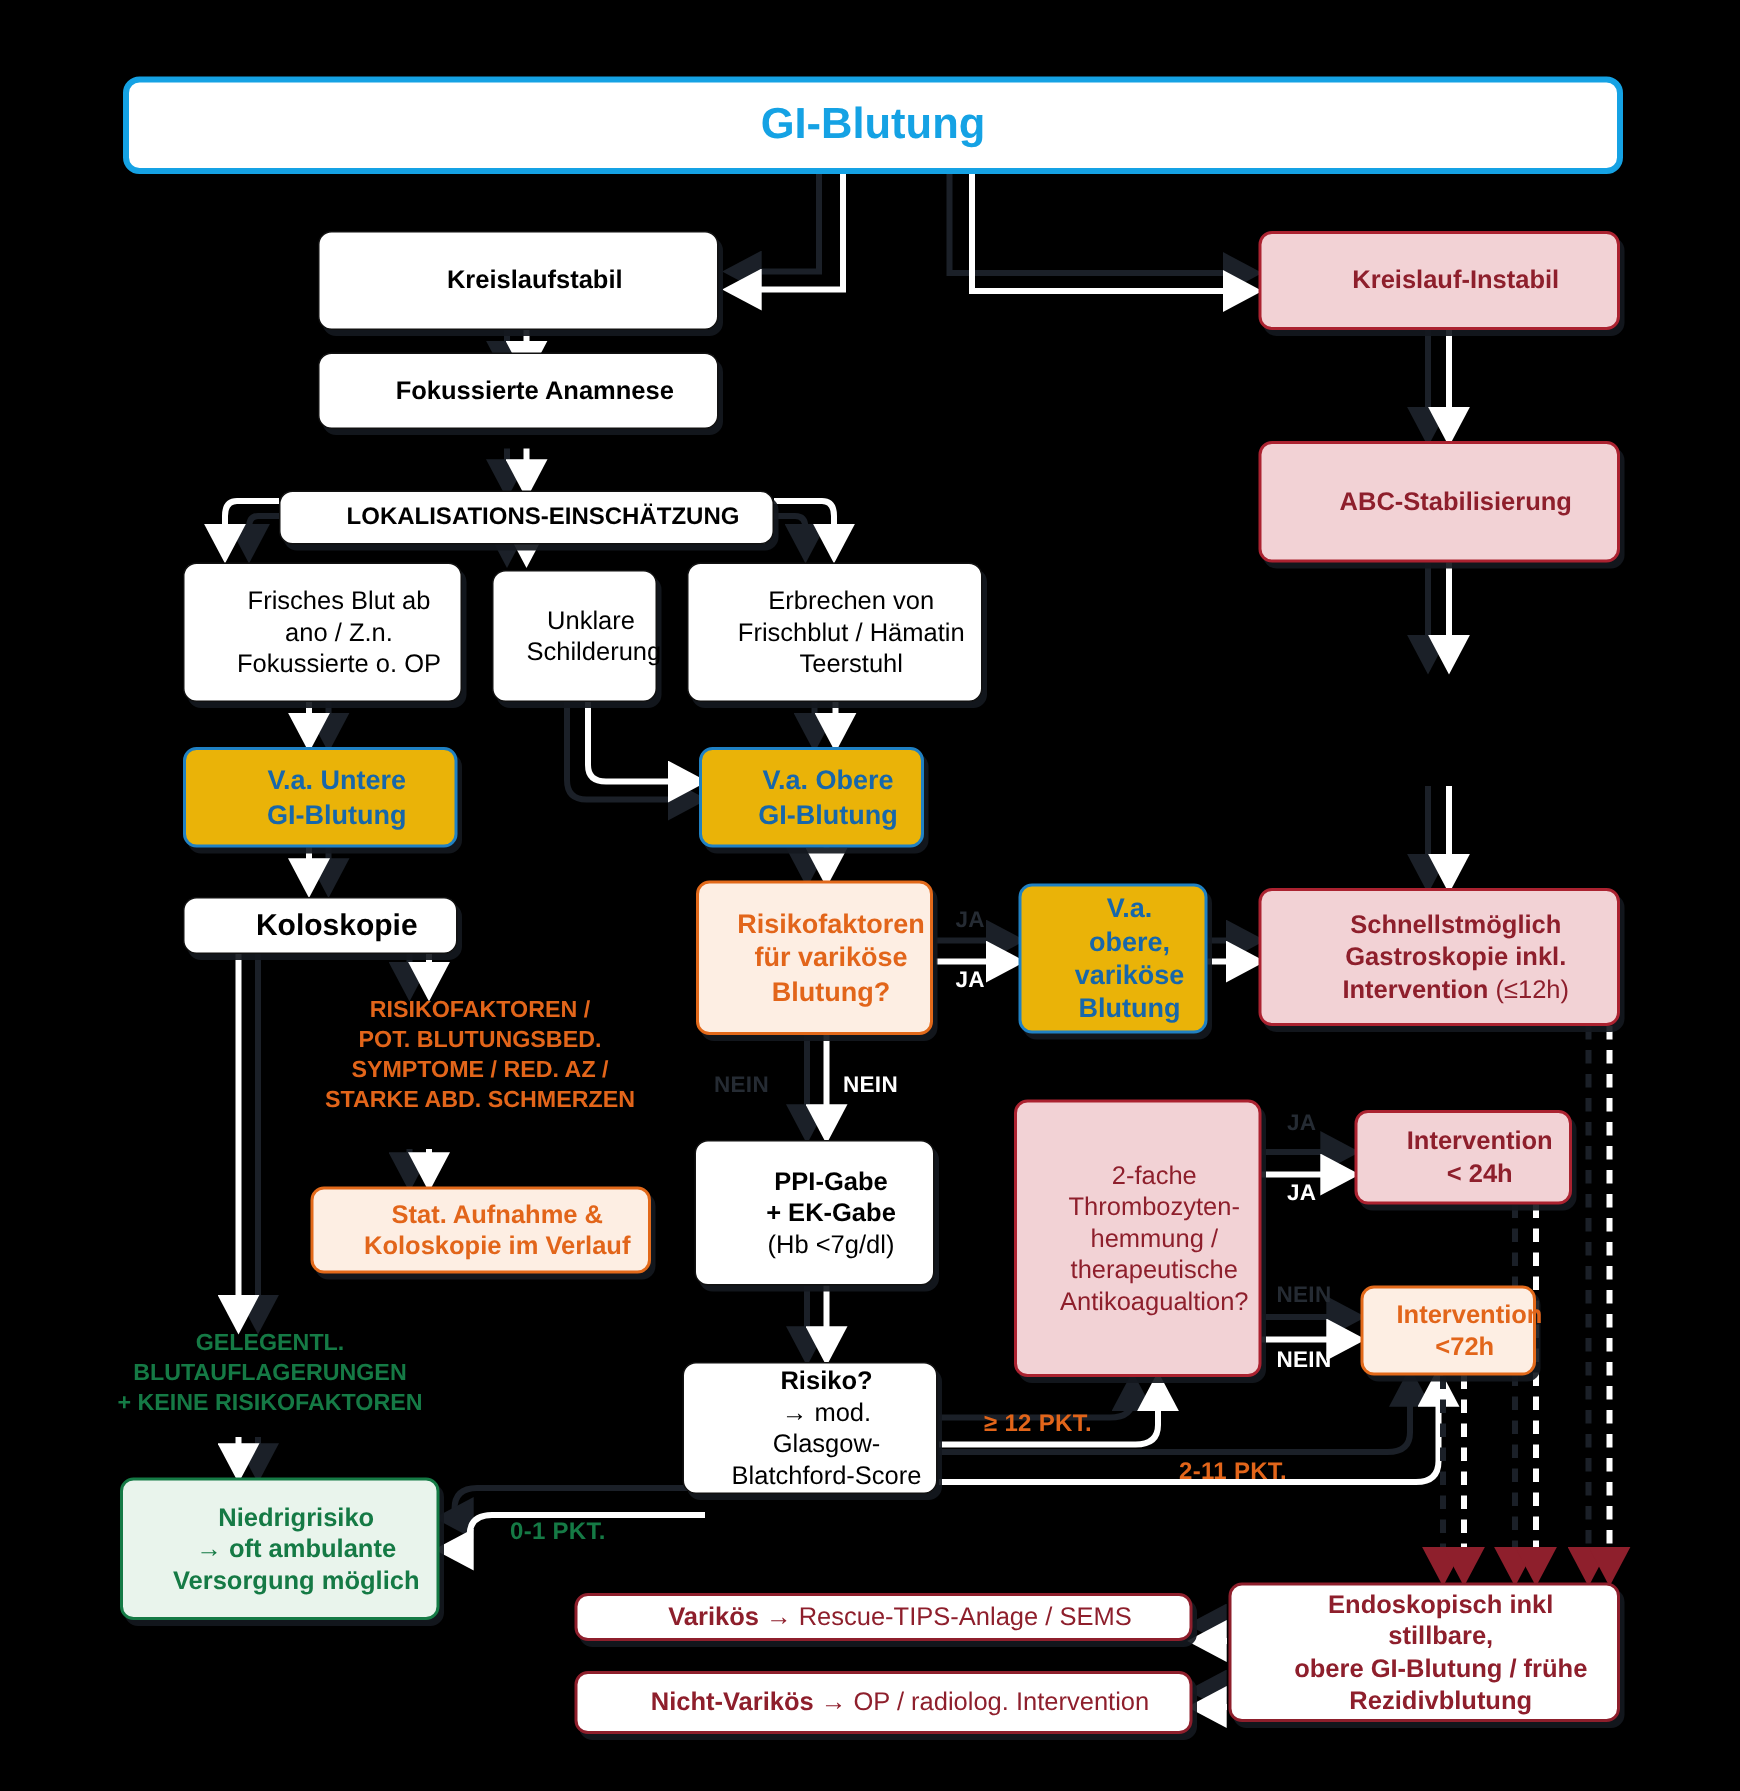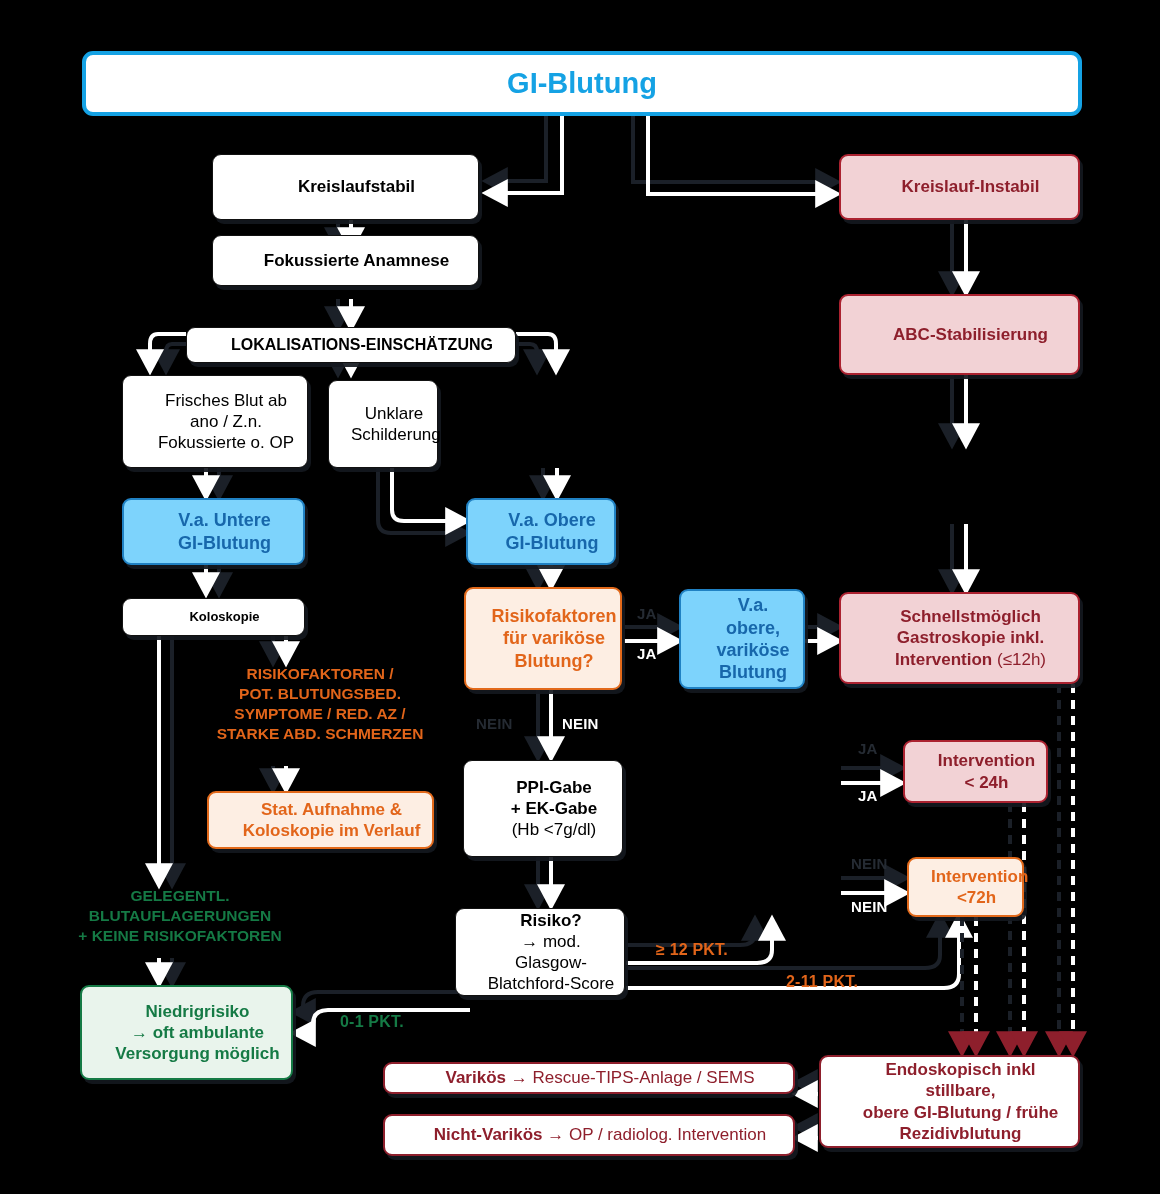--- a/index.html
+++ b/index.html
@@ -7,21 +7,21 @@
   #stage{position:relative;width:1160px;height:1194px;background:#000;overflow:hidden;}
 
   .node{position:absolute;box-sizing:border-box;border-radius:9px;
         display:flex;align-items:center;justify-content:center;text-align:center;
         line-height:1.24;z-index:6;}
   .node .inner{padding:2px 8px;width:100%;}
 
   
   .n-title{background:#fff;border:4px solid #15a2e4;color:#15a2e4;font-weight:bold;font-size:29px;border-radius:11px;}
   .n-white{background:#fff;border:1.5px solid #111;color:#000;}
-  .n-blue{background:#7dd3fc;border:2.5px solid #2081c3;color:#1767ab;font-weight:bold;}
+  .n-blue{background:#eab308;border:2.5px solid #2081c3;color:#1767ab;font-weight:bold;}
   .n-orange{background:#fdeee3;border:2.5px solid #e2691a;color:#e2651a;font-weight:bold;}
   .n-red{background:#f2d2d5;border:2.5px solid #ab2230;color:#8e1f2c;font-weight:bold;}
   .n-redline{background:#fff;border:2.5px solid #8e1f2c;color:#8e1f2c;}
 
   .shadow{box-shadow:3px 4px 0 rgba(20,24,30,.92);padding-left:22px;}
 
   
   .flab{position:absolute;text-align:center;font-weight:bold;line-height:1.3;z-index:7;white-space:pre-line;}
   .t-orange{color:#e2651a;}
   .t-green{color:#157a45;}
@@ -171,32 +171,37 @@
     <div class="inner" style="white-space:pre-line;">Frisches Blut ab
 ano / Z.n.
 Fokussierte o. OP</div>
   </div>
 
   <div class="node n-white shadow" style="left:328px;top:380px;width:110px;height:88px;font-size:17px;">
     <div class="inner" style="white-space:pre-line;">Unklare
 Schilderung</div>
   </div>
 
+  <div class="node n-white shadow" style="left:458px;top:375px;width:197px;height:93px;font-size:17px;">
+    <div class="inner" style="white-space:pre-line;">Erbrechen von
+Frischblut / Hämatin
+Teerstuhl</div>
+  </div>
 
   <div class="node n-blue shadow" style="left:122px;top:498px;width:183px;height:67px;font-size:18px;">
     <div class="inner" style="white-space:pre-line;">V.a. Untere
 GI-Blutung</div>
   </div>
 
   <div class="node n-blue shadow" style="left:466px;top:498px;width:150px;height:67px;font-size:18px;">
     <div class="inner" style="white-space:pre-line;">V.a. Obere
 GI-Blutung</div>
   </div>
 
-  <div class="node n-white shadow" style="left:122px;top:598px;width:183px;height:38px;font-size:13px;font-weight:bold;">
+  <div class="node n-white shadow" style="left:122px;top:598px;width:183px;height:38px;font-size:20px;font-weight:bold;">
     <div class="inner">Koloskopie</div>
   </div>
 
   <div class="node n-orange shadow" style="left:464px;top:587px;width:158px;height:103px;font-size:18px;">
     <div class="inner" style="white-space:pre-line;">Risikofaktoren
 für variköse
 Blutung?</div>
   </div>
 
   <div class="node n-blue shadow" style="left:679px;top:589px;width:126px;height:100px;font-size:18px;text-align:center;">
@@ -219,20 +224,27 @@
   </div>
 
   <div class="node n-white shadow" style="left:455px;top:908px;width:170px;height:88px;font-size:17px;">
     <div class="inner">
       <div class="b">Risiko?</div>
       <div class="r" style="white-space:pre-line;">→ mod. Glasgow-
 Blatchford-Score</div>
     </div>
   </div>
 
+  <div class="node n-red shadow" style="left:676px;top:733px;width:165px;height:185px;font-size:17px;font-weight:normal;">
+    <div class="inner" style="white-space:pre-line;">2-fache
+Thrombozyten-
+hemmung /
+therapeutische
+Antikoagualtion?</div>
+  </div>
 
   <div class="node n-red shadow" style="left:903px;top:740px;width:145px;height:63px;font-size:17px;">
     <div class="inner" style="white-space:pre-line;">Intervention
 &lt; 24h</div>
   </div>
 
   <div class="node n-orange shadow" style="left:907px;top:857px;width:117px;height:60px;font-size:17px;">
     <div class="inner" style="white-space:pre-line;">Intervention
 &lt;72h</div>
   </div>

